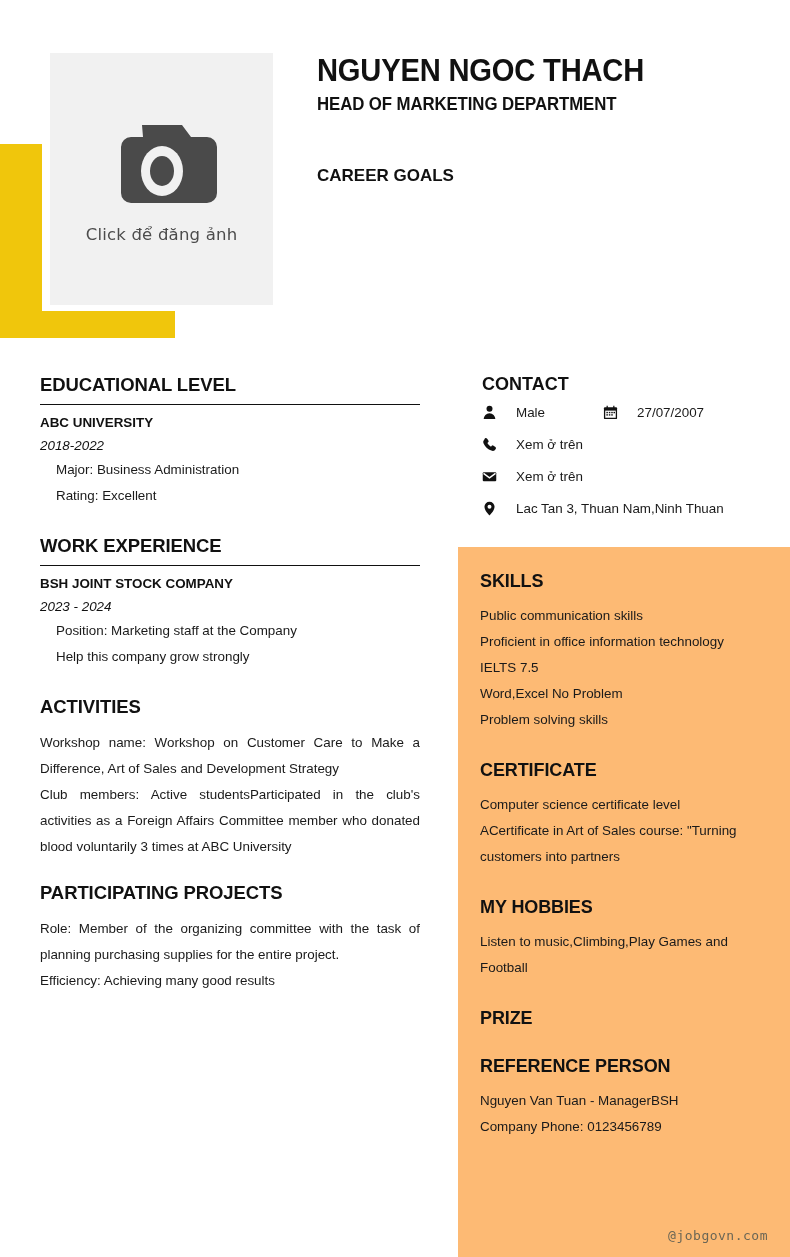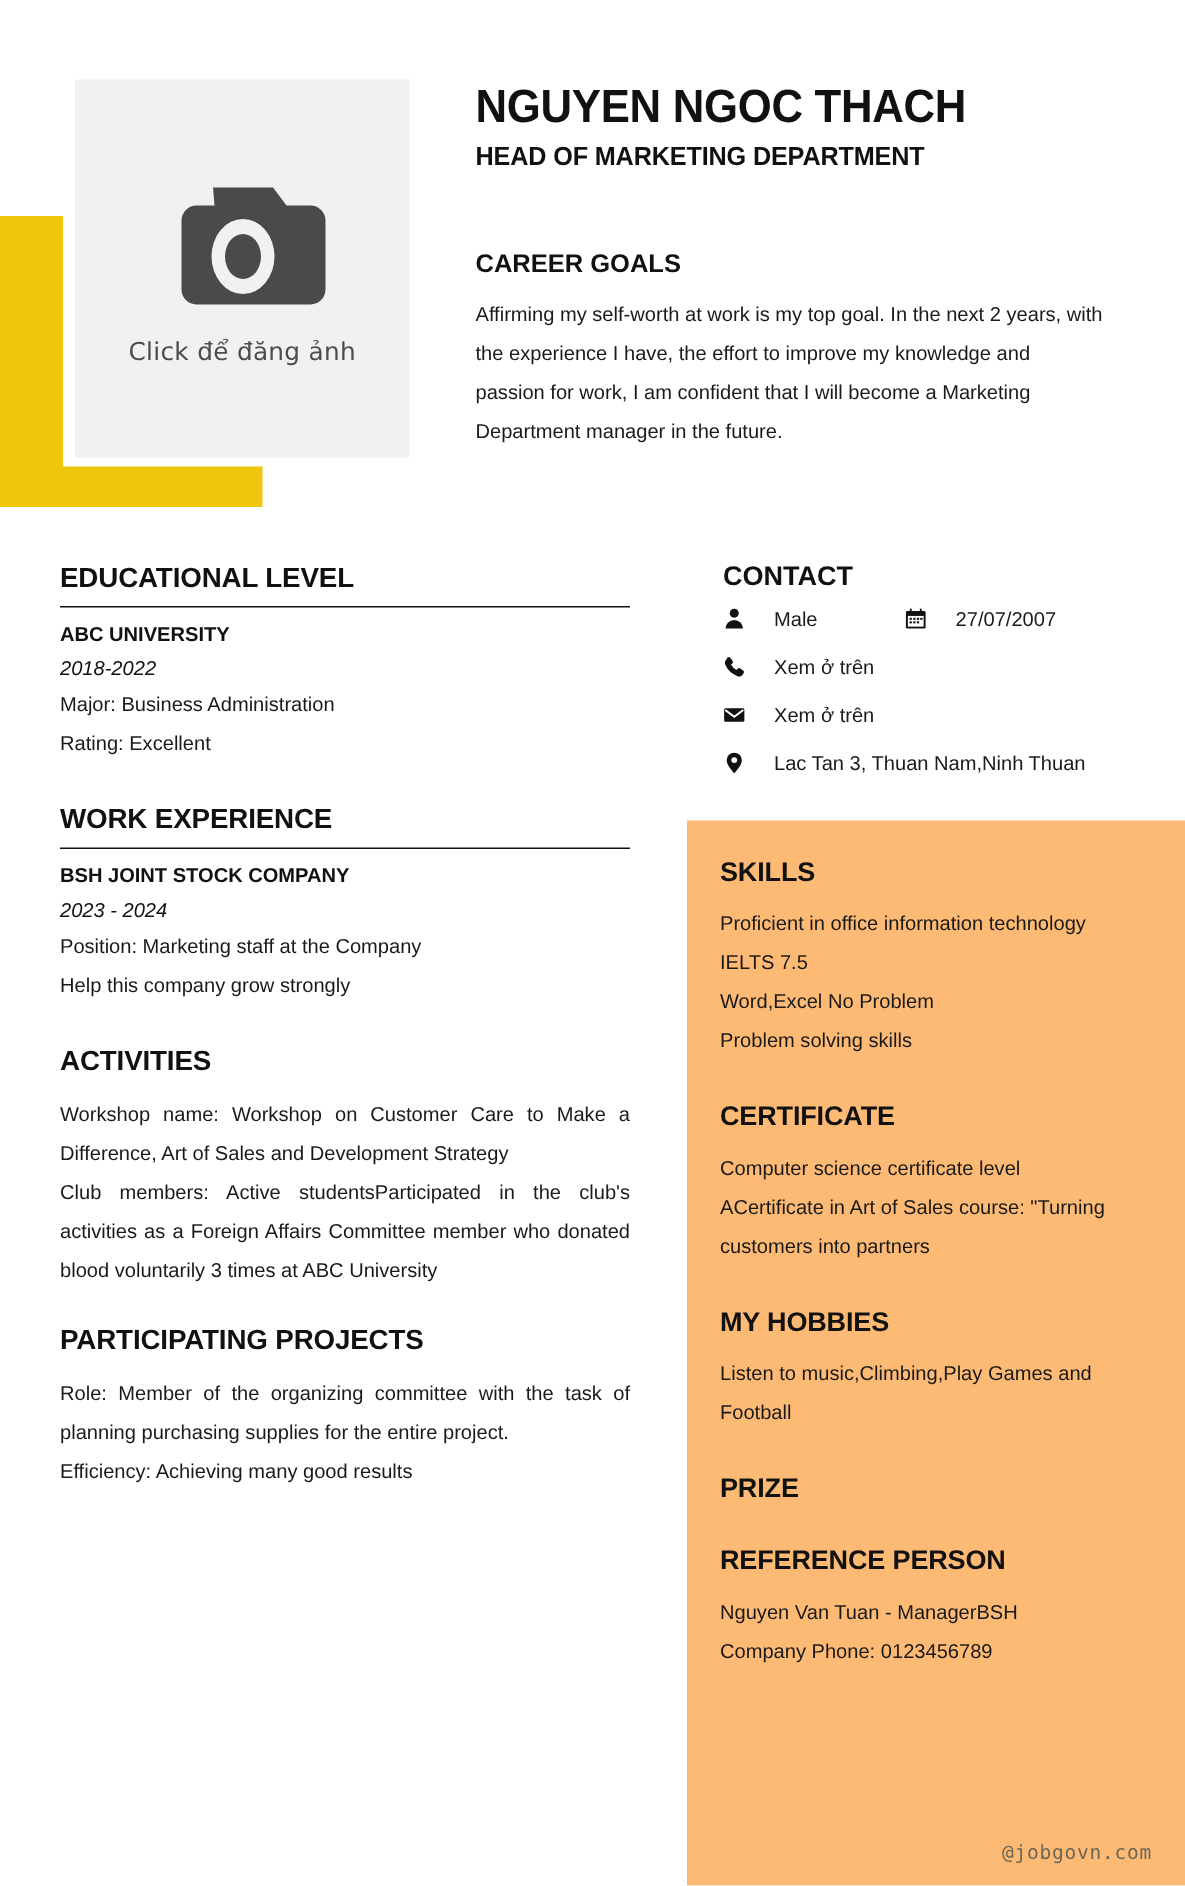--- a/index.html
+++ b/index.html
@@ -134,21 +134,21 @@
     color: #111;
   }
   .entry-date {
     font-size: 13.4px;
     font-style: italic;
     margin: 0 0 8px 0;
     color: #111;
   }
   .entry-line {
     font-size: 13.4px;
-    margin: 0 0 8px 0;
+    margin: 0 0 8px 16px;
     color: #1a1a1a;
     line-height: 18px;
   }
   .para-justify {
     font-size: 13.4px;
     line-height: 26px;
     margin: 0;
     color: #1a1a1a;
     text-align: justify;
     width: 380px;
@@ -247,21 +247,20 @@
       <ellipse cx="56" cy="56" rx="21" ry="25" fill="#F1F1F1"></ellipse>
       <ellipse cx="56" cy="56" rx="12" ry="15" fill="#4a4a4a"></ellipse>
     </svg>
     <span id="photo-hint">Click để đăng ảnh</span>
   </div>
 
   <div id="header-text">
     <h1 id="full-name">NGUYEN NGOC THACH</h1>
     <h2 id="job-title">HEAD OF MARKETING DEPARTMENT</h2>
     <h3 id="career-goals-title">CAREER GOALS</h3>
-    <p id="career-goals-text">Affirming my self-worth at work is my top goal. In the next 2 years, with the experience I have, the effort to improve my knowledge and passion for work, I am confident that I will become a Marketing Department manager in the future.</p>
   </div>
 
 </div>
 
 <div id="left-col">
 
   <h3 class="sec-head">EDUCATIONAL LEVEL</h3>
   <hr class="sec-rule">
   <p class="entry-org">ABC UNIVERSITY</p>
   <p class="entry-date">2018-2022</p>
@@ -350,20 +349,21 @@
           <circle cx="8" cy="6.1" r="2.1" fill="#fff"></circle>
         </svg>
     </span>
     <span class="contact-val">Lac Tan 3, Thuan Nam,Ninh Thuan</span>
   </div>
 </div>
 
 <div id="cream-panel">
 
   <h3 class="panel-head">SKILLS</h3>
+  <p class="panel-line">Public communication skills</p>
   <p class="panel-line">Proficient in office information technology</p>
   <p class="panel-line">IELTS 7.5</p>
   <p class="panel-line">Word,Excel No Problem</p>
   <p class="panel-line">Problem solving skills</p>
 
   <h3 class="panel-head spaced">CERTIFICATE</h3>
   <p class="panel-line">Computer science certificate level</p>
   <p class="panel-para">ACertificate in Art of Sales course: "Turning customers into partners</p>
 
   <h3 class="panel-head spaced">MY HOBBIES</h3>

